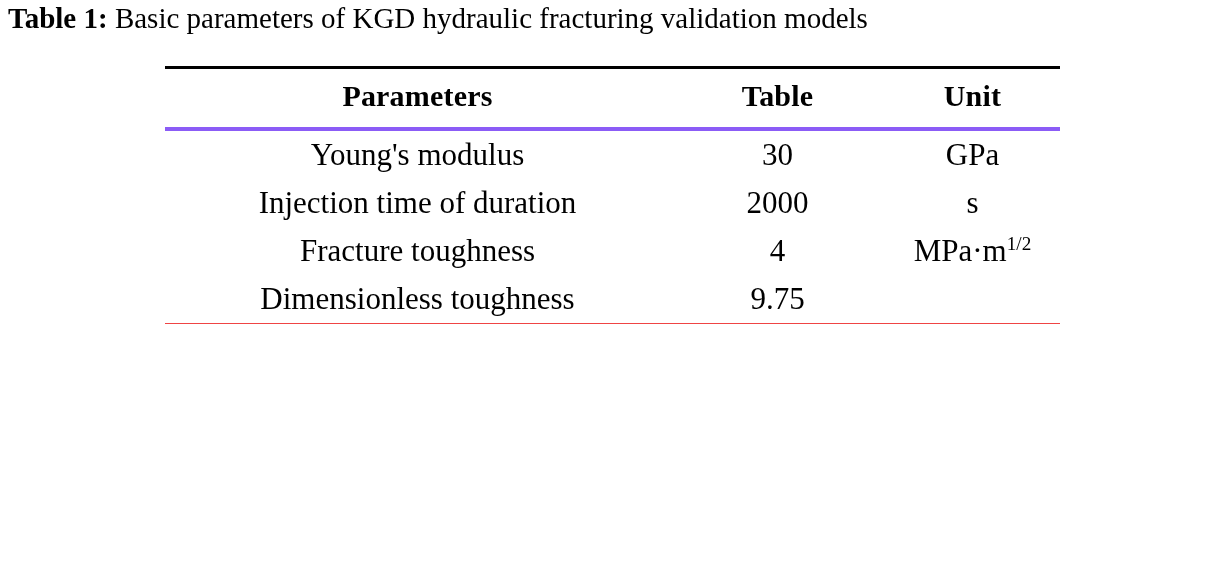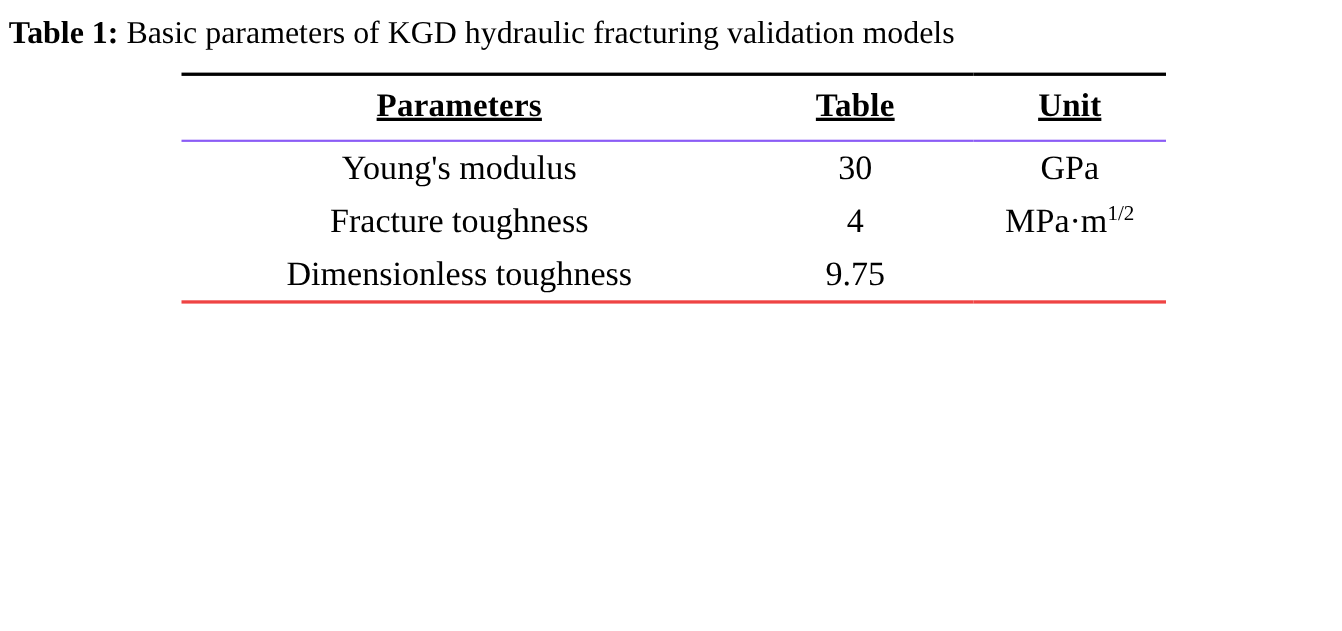--- a/index.html
+++ b/index.html
@@ -16,21 +16,21 @@
   }
   .page {
     position: relative;
     width: 1220px;
     height: 574px;
     box-sizing: border-box;
   }
   .caption {
     position: absolute;
     left: 8px;
-    top: 12px;
+    top: 0;
     width: 1204px;
     font-size: 29px;
     line-height: 36px;
     white-space: nowrap;
   }
   .caption-label {
     font-weight: bold;
   }
   .caption-text {
     font-weight: normal;
@@ -52,25 +52,24 @@
 
   table.param-table thead th {
     font-size: 30px;
     font-weight: bold;
     text-align: center;
     padding: 10px 0 14px 0;
     letter-spacing: 0.2px;
   }
   table.param-table thead tr {
     border-top: 3px solid #000;
-    border-bottom: 2px solid #8b5cf6;
-    text-decoration: underline;
+    border-bottom: 4px solid #8b5cf6;
   }
   table.param-table tbody tr:last-child {
-    border-bottom: 3px solid #ef4444;
+    border-bottom: 1px solid #ef4444;
   }
   table.param-table tbody td {
     font-size: 31px;
     text-align: center;
     padding: 7px 0 7px 0;
     line-height: 34px;
   }
   .sup {
     font-size: 0.62em;
     vertical-align: super;
@@ -101,20 +100,25 @@
           <th>Unit</th>
         </tr>
       </thead>
       <tbody id="table-body">
           <tr>
             <td>Young's modulus</td>
             <td>30</td>
             <td>GPa</td>
           </tr>
           <tr>
+            <td>Injection time of duration</td>
+            <td>2000</td>
+            <td>s</td>
+          </tr>
+          <tr>
             <td>Fracture toughness</td>
             <td>4</td>
             <td>MPa·m<span class="sup">1/2</span></td>
           </tr>
           <tr>
             <td>Dimensionless toughness</td>
             <td>9.75</td>
             <td></td>
           </tr>
         </tbody>

